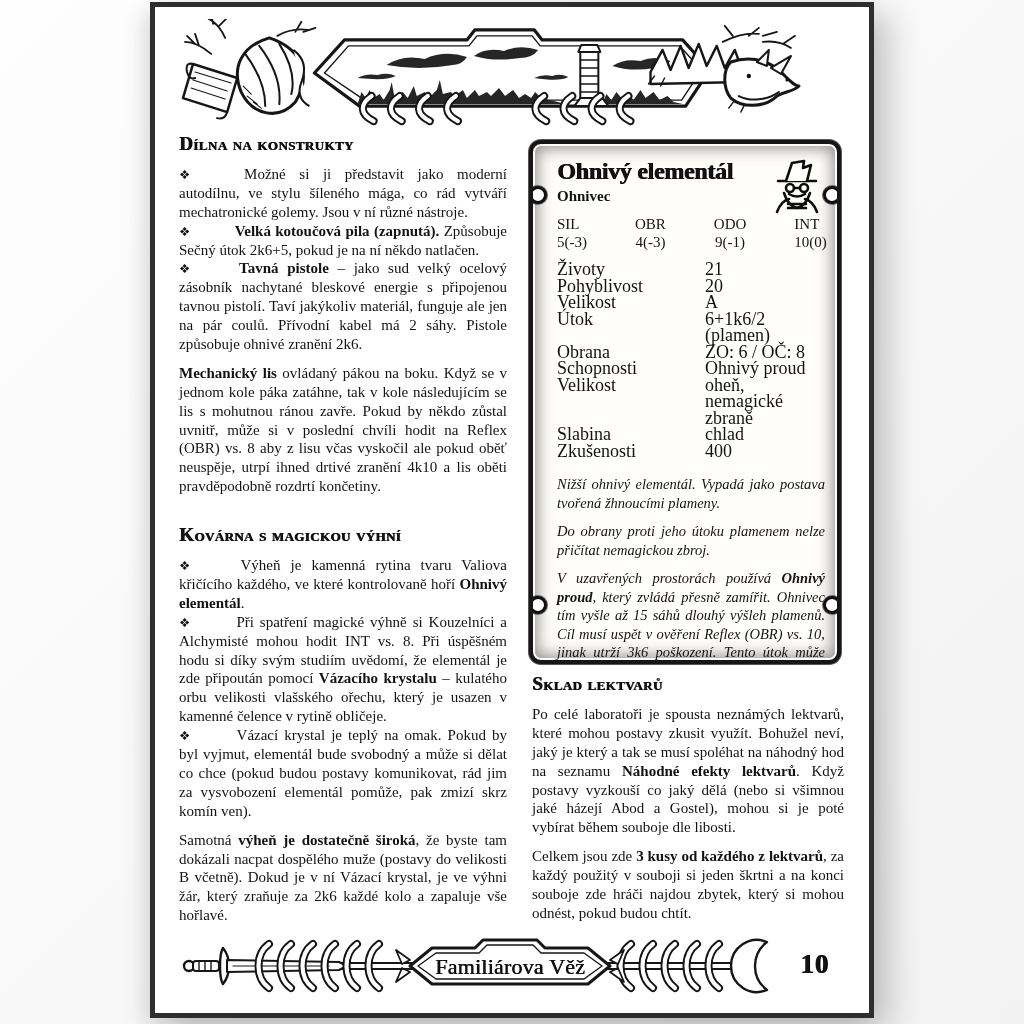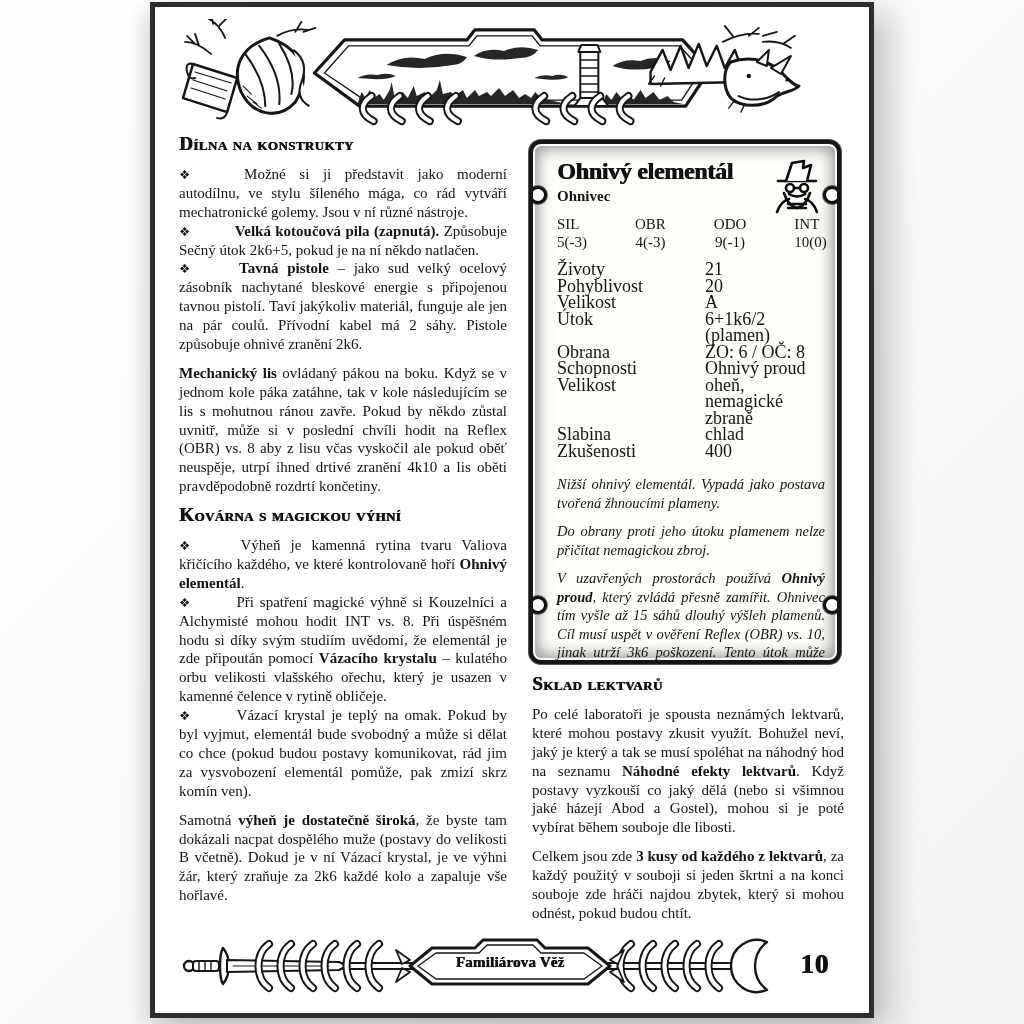--- a/index.html
+++ b/index.html
@@ -19,34 +19,34 @@
   
   .header-art{position:absolute;left:26px;top:12px;width:620px;height:114px;}
   .footer-art{position:absolute;left:24px;top:923px;width:616px;height:74px;}
   .art-stroke{fill:none;stroke:#161616;stroke-linecap:round;stroke-linejoin:round;}
   .art-fill{fill:#ffffff;stroke:#161616;stroke-linejoin:round;}
   .art-dark{fill:#262626;stroke:none;}
   .rib-o{fill:none;stroke:#141414;stroke-width:8;stroke-linecap:round;}
   .rib-i{fill:none;stroke:#ffffff;stroke-width:4.2;stroke-linecap:round;}
   .plaque-label{
     position:absolute;left:243px;top:947px;width:224px;text-align:center;
-    font-size:15px;font-weight:bold;letter-spacing:.2px;text-shadow:.6px 0 0 #000;
+    font-size:22px;font-weight:normal;letter-spacing:.2px;text-shadow:.6px 0 0 #000;
   }
   .page-num{
     position:absolute;left:645px;top:942px;font-size:27px;font-weight:bold;
     text-shadow:.9px 0 0 #000;letter-spacing:1px;
   }
   
   .col-left{position:absolute;left:24px;top:126px;width:328px;}
   .col-right{position:absolute;left:377px;top:666px;width:312px;}
   h2.sec{
     font-size:19px;font-weight:bold;font-variant:small-caps;
     letter-spacing:.4px;margin:0 0 10px 0;text-shadow:.7px 0 0 #000;
   }
-  .section + .section{margin-top:8px;}
+  .section + .section{margin-top:28px;}
   .para{font-size:15px;line-height:1.26;text-align:justify;margin:0;
     text-justify:inter-word;hyphens:none;}
   .para.blk{margin-top:10px;}
   .bullet{font-family:"DejaVu Sans",sans-serif;font-size:12.5px;}
   .gap{display:inline-block;width:44px;}
   .b{font-weight:bold;}
   
   .statblock{
     position:absolute;left:374px;top:133px;width:312px;height:524px;
     box-sizing:border-box;background:#fffefb;

